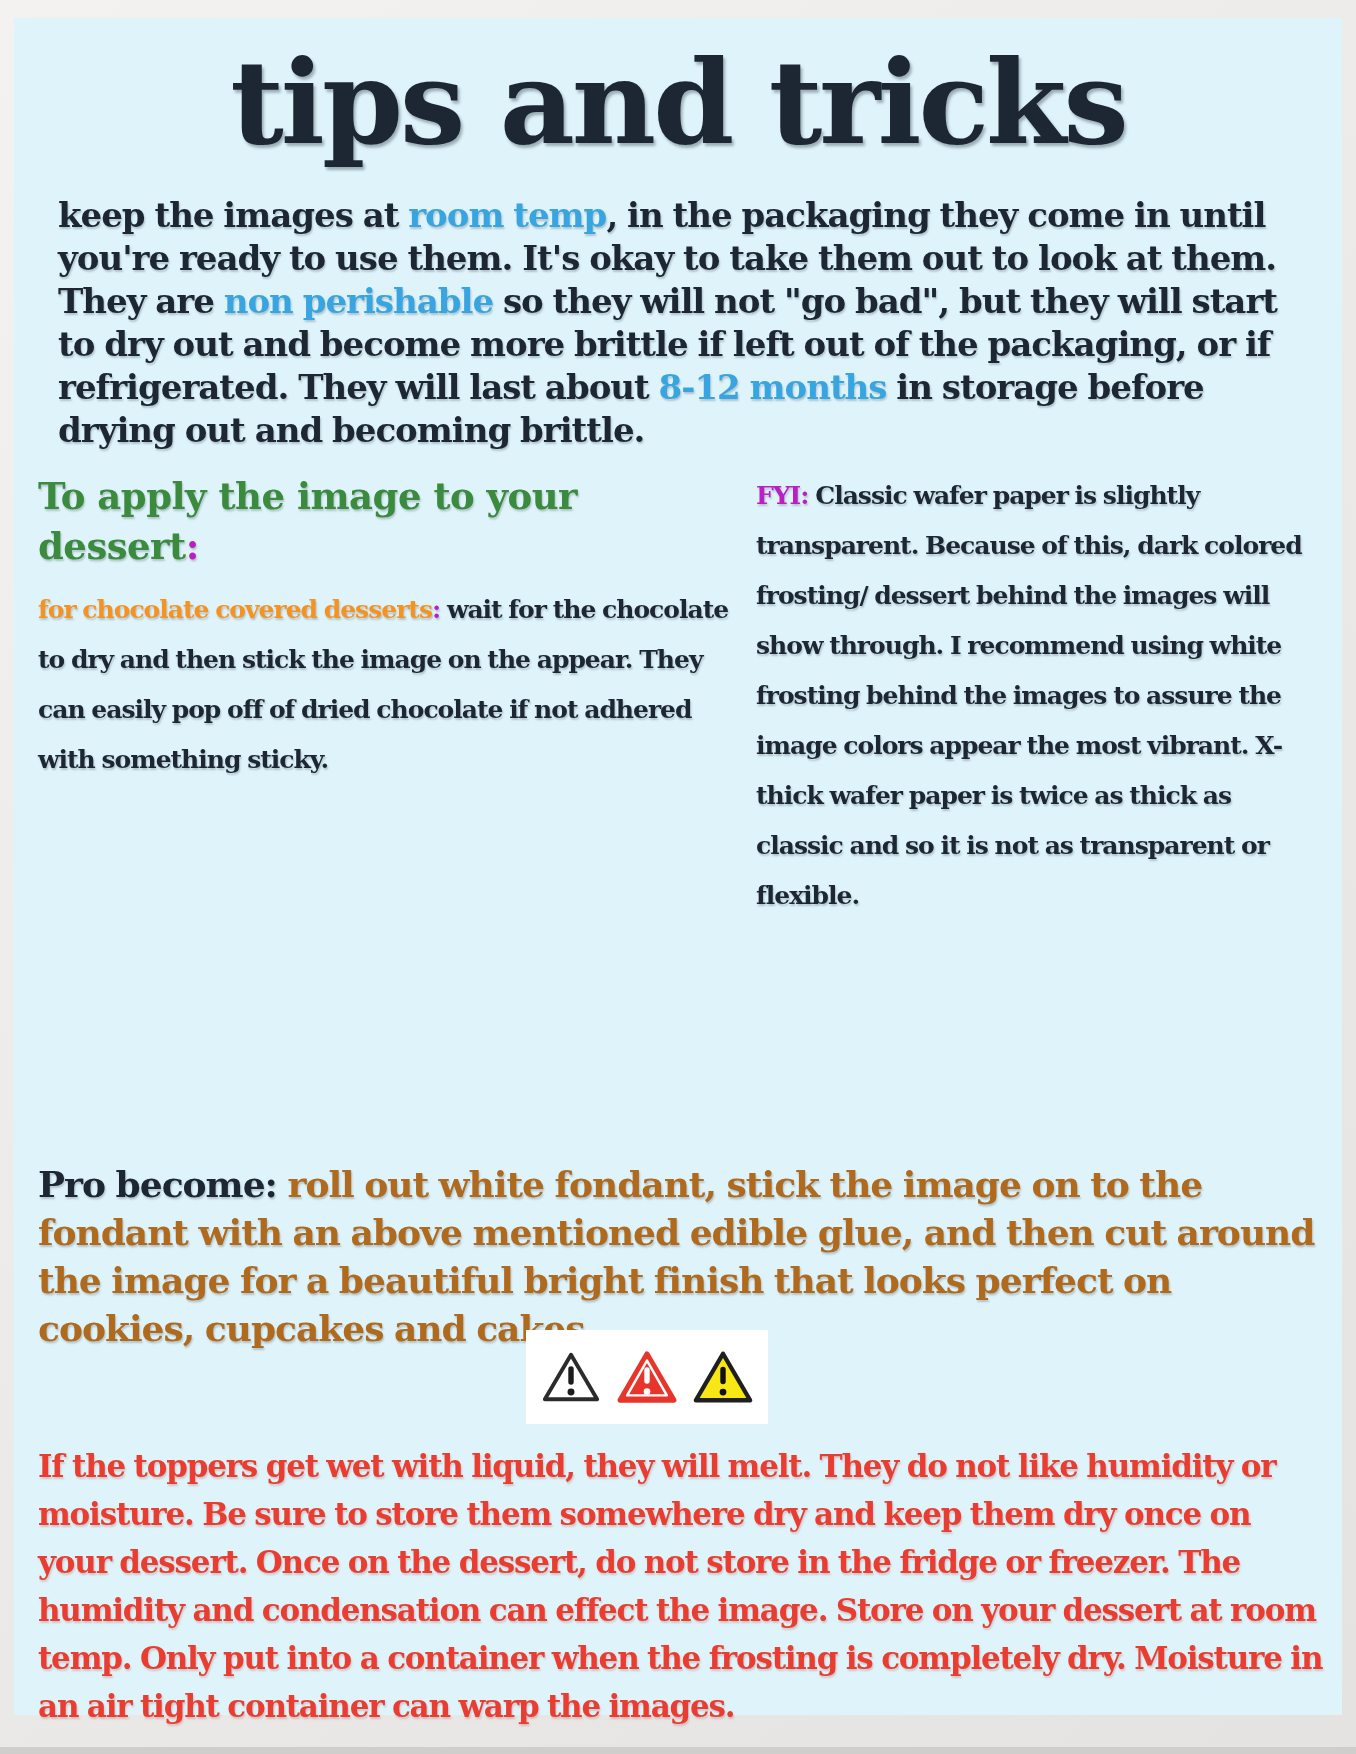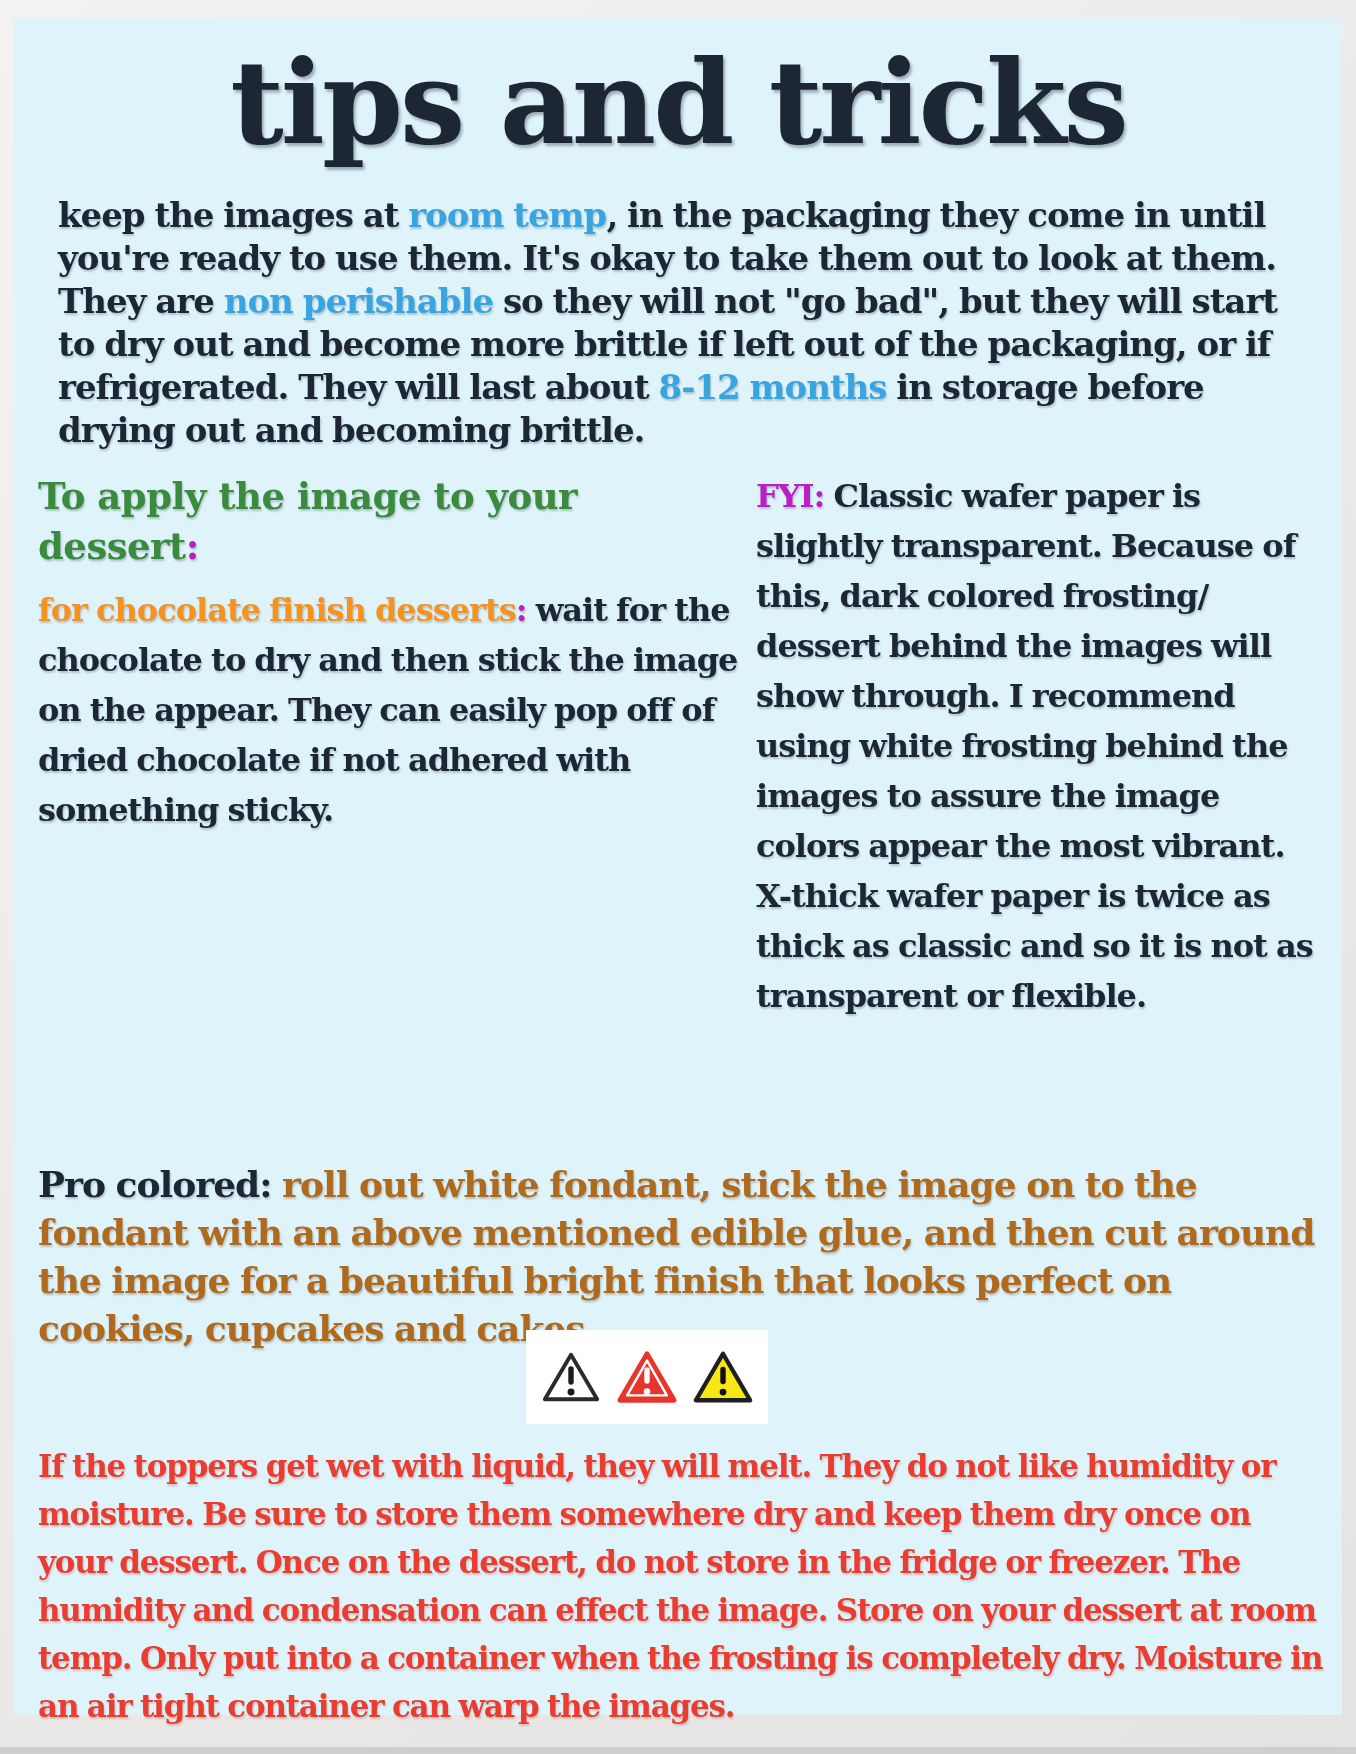--- a/index.html
+++ b/index.html
@@ -33,21 +33,21 @@
     margin: 26px 4px 0 20px;
     font-size: 34px;
     line-height: 43px;
     letter-spacing: -1px;
     word-spacing: -1px;
   }
   .cols { display: flex; margin-top: 19px; }
   .col-left  { flex: 0 0 706px; }
   .col-right { flex: 1 1 auto; padding-left: 12px; }
   .head { margin: 0; font-size: 37px; line-height: 50px; letter-spacing: -0.5px; }
-  .body { margin: 0; font-size: 32px; line-height: 50px; letter-spacing: -1px; word-spacing: -1px; }
+  .body { margin: 0; font-size: 25px; line-height: 50px; letter-spacing: -1px; word-spacing: -1px; }
   .choc { margin-top: 14px; }
   .pro {
     position: absolute;
     left: 24px; top: 1142px; width: 1284px;
     margin: 0;
     font-size: 36px; line-height: 48px;
     letter-spacing: -1px; word-spacing: -1px;
   }
   .blue    { color: var(--blue, #38a5e0); }
   .green   { color: var(--green, #3a8b3d); }
@@ -85,28 +85,28 @@
 
 <div class="sheet">
 
   <h1 class="title">tips and tricks</h1>
 
   <p class="intro"><span>keep the images at </span><span class="blue">room temp</span><span>, in the packaging they come in until you're ready to use them. It's okay to take them out to look at them. They are </span><span class="blue">non perishable</span><span> so they will not "go bad", but they will start to dry out and become more brittle if left out of the packaging, or if refrigerated. They will last about </span><span class="blue">8-12 months</span><span> in storage before drying out and becoming brittle.</span></p>
 
   <div class="cols">
     <div class="col-left">
       <p class="head"><span class="green">To apply the image to your dessert</span><span class="magenta">:</span></p>
-      <p class="body choc"><span class="orange">for chocolate finish desserts</span><span class="magenta">:</span><span> wait for the chocolate to dry and then stick the image on the appear. They can easily pop off of dried chocolate if not adhered with something sticky.</span></p>
+      <p class="body choc"><span class="orange">for chocolate covered desserts</span><span class="magenta">:</span><span> wait for the chocolate to dry and then stick the image on the appear. They can easily pop off of dried chocolate if not adhered with something sticky.</span></p>
     </div>
     <div class="col-right">
       <p class="body"><span class="magenta">FYI:</span><span> Classic wafer paper is slightly transparent. Because of this, dark colored frosting/ dessert behind the images will show through. I recommend using white frosting behind the images to assure the image colors appear the most vibrant. X-thick wafer paper is twice as thick as classic and so it is not as transparent or flexible.</span></p>
     </div>
   </div>
 
-  <p class="pro"><span class="dark">Pro colored:</span><span class="brown"> roll out white fondant, stick the image on to the fondant with an above mentioned edible glue, and then cut around the image for a beautiful bright finish that looks perfect on cookies, cupcakes and cakes.</span></p>
+  <p class="pro"><span class="dark">Pro become:</span><span class="brown"> roll out white fondant, stick the image on to the fondant with an above mentioned edible glue, and then cut around the image for a beautiful bright finish that looks perfect on cookies, cupcakes and cakes.</span></p>
 
   <div class="warn-box">
     <svg width="62" height="56" viewBox="0 0 64 56">
       <path d="M32 5 L59 51 L5 51 Z" fill="#fefefe" stroke="#2b2b2b" stroke-width="4" stroke-linejoin="round"></path>
       <rect x="29.2" y="17" width="5.6" height="19" rx="2.8" fill="#1c1c1c"></rect>
       <circle cx="32" cy="43.5" r="3.6" fill="#1c1c1c"></circle>
     </svg>
     <svg width="62" height="56" viewBox="0 0 64 56">
       <path d="M32 4 L60 52 L4 52 Z" fill="#e8352c" stroke="#e8352c" stroke-width="5" stroke-linejoin="round"></path>
       <path d="M32 11 L52.5 47 L11.5 47 Z" fill="none" stroke="#ffffff" stroke-width="2.5" stroke-linejoin="round"></path>

